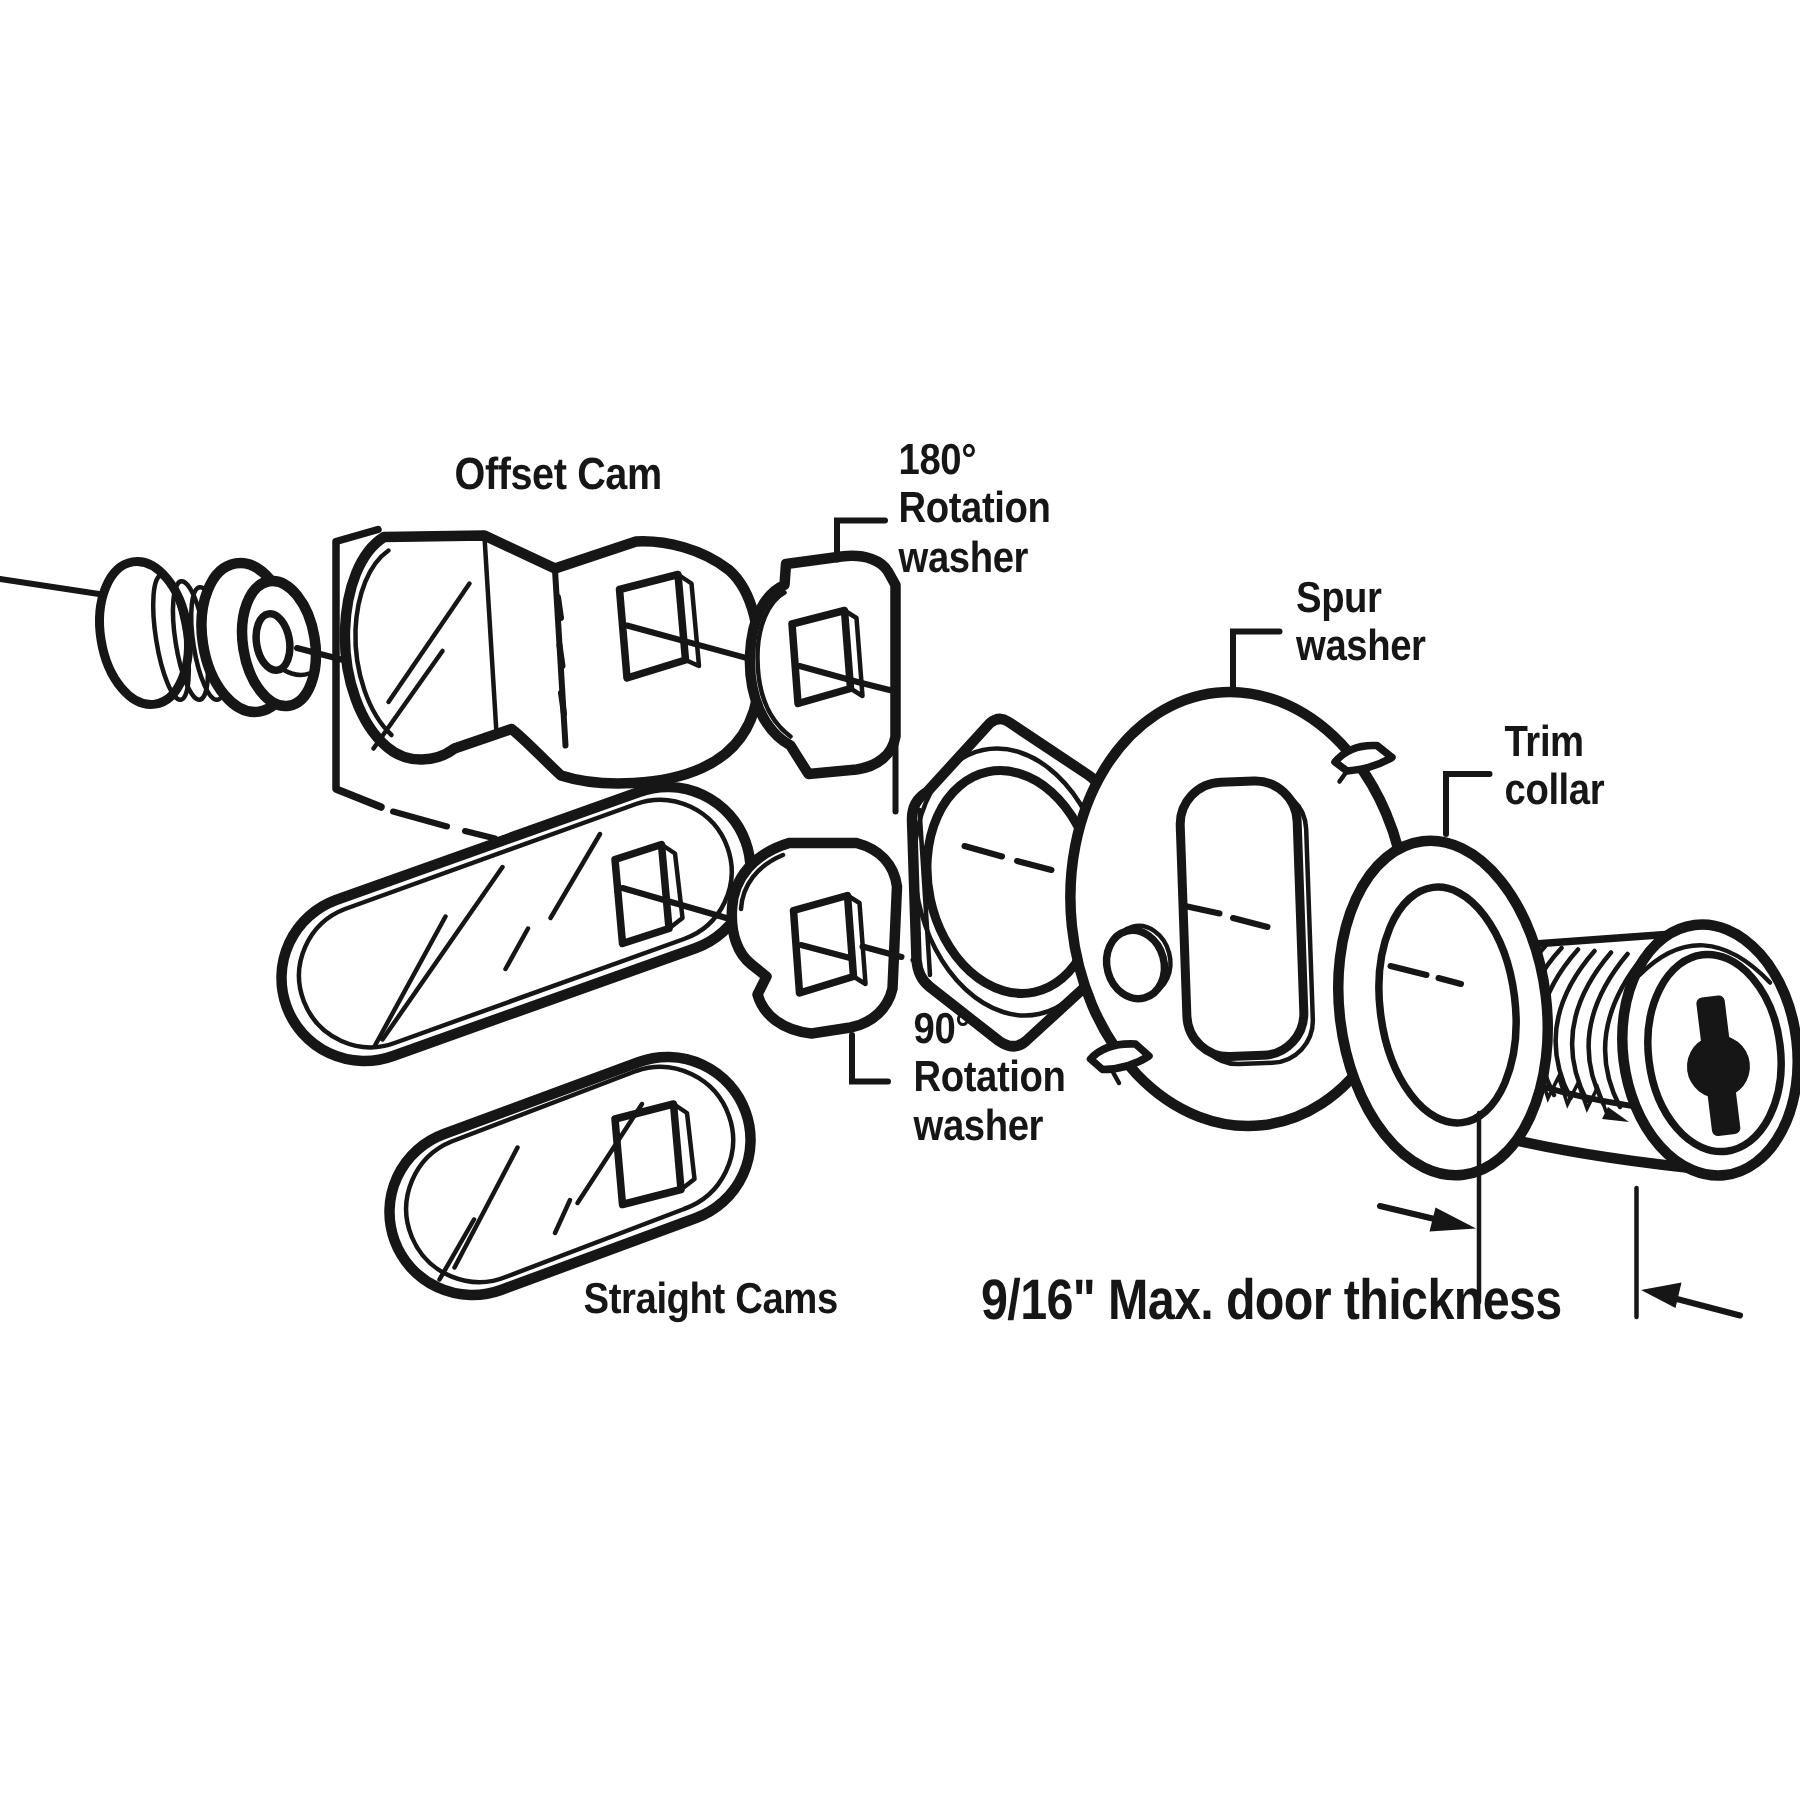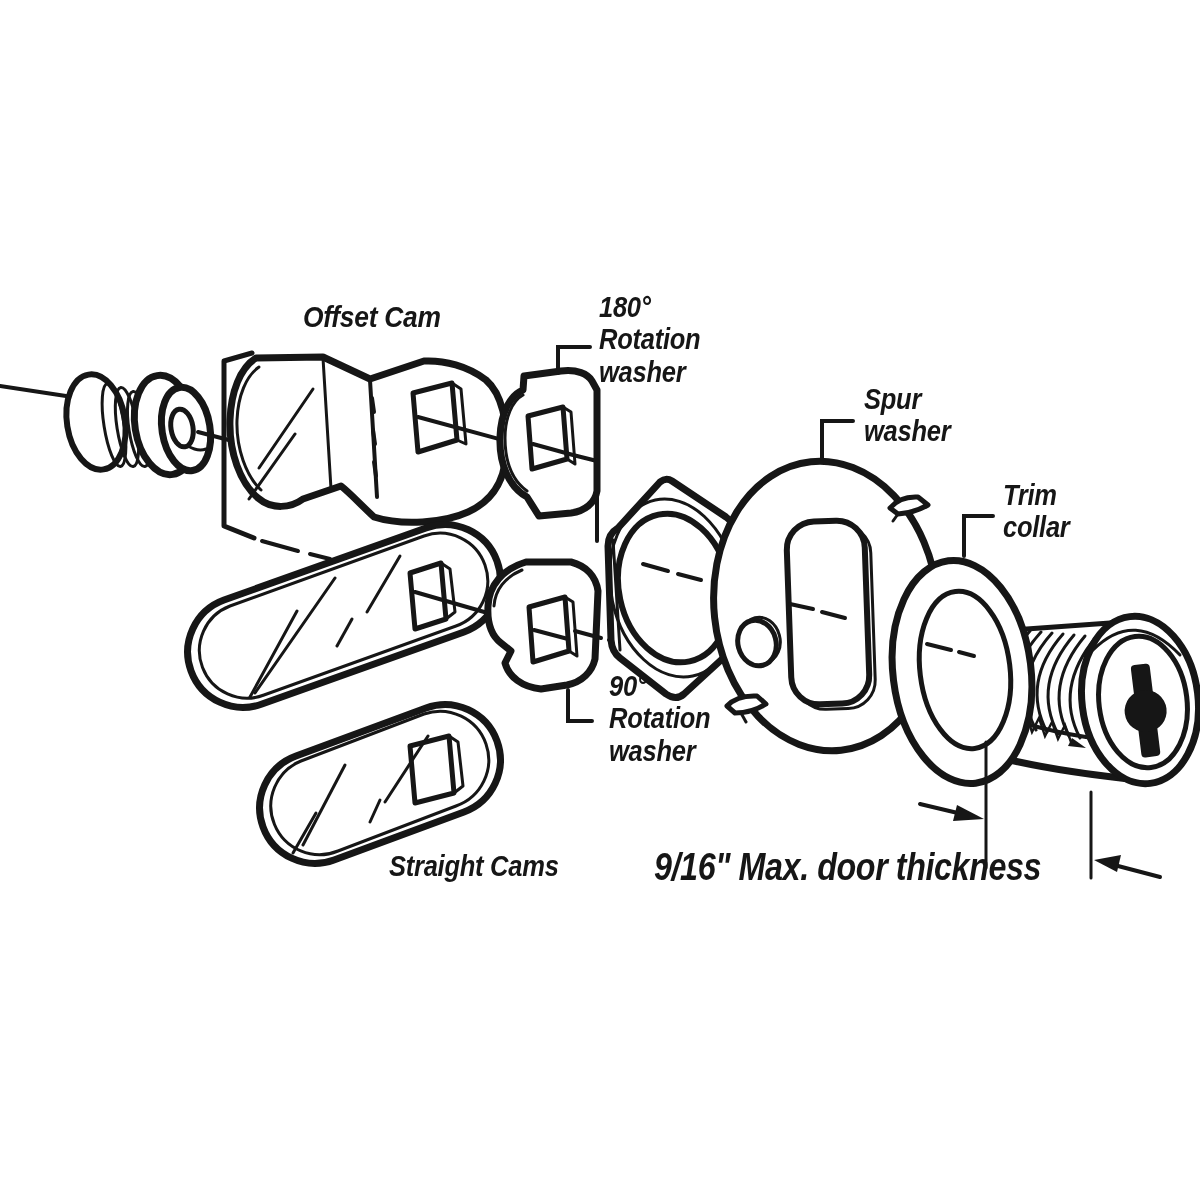--- a/index.html
+++ b/index.html
@@ -1,19 +1,18 @@
 <!DOCTYPE html>
 <html><head>
 <meta charset="utf-8">
 <style>
   html,body{margin:0;padding:0;background:#ffffff;}
   #stage{
     position:relative;width:1200px;height:1200px;background:#ffffff;overflow:hidden;
     font-family:"Liberation Sans","DejaVu Sans",sans-serif;
-    font-style:italic;
   }
   #art{position:absolute;left:0;top:0;}
   .lbl{
     position:absolute;color:#161616;font-weight:700;
     white-space:pre-line;line-height:1.12;
     transform:scaleX(0.88);transform-origin:0 0;
     letter-spacing:-0.3px;
   }
   .lbl-offset{left:303px;top:300px;font-size:30px;}
   .lbl-180{left:599px;top:291px;font-size:29px;}

